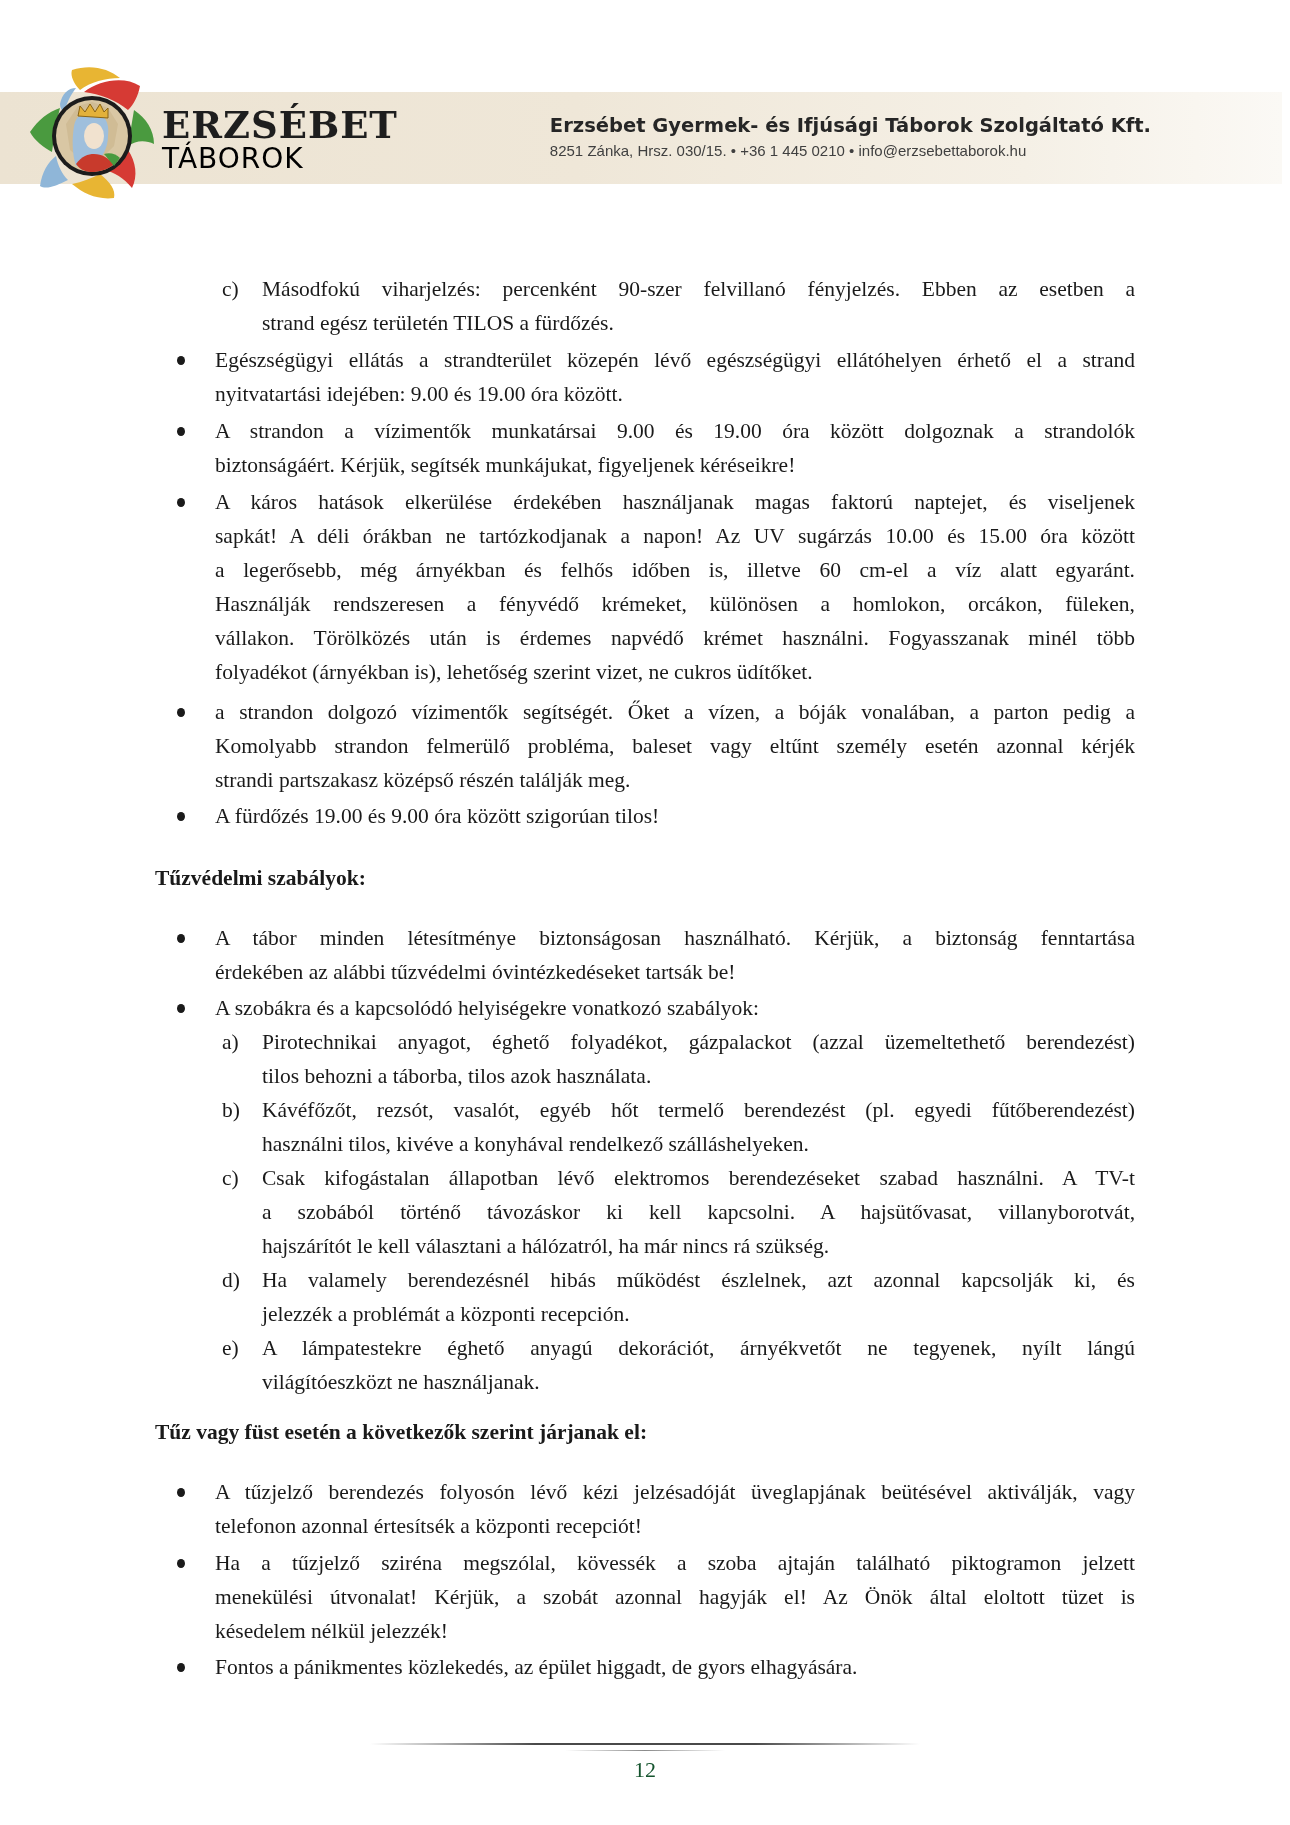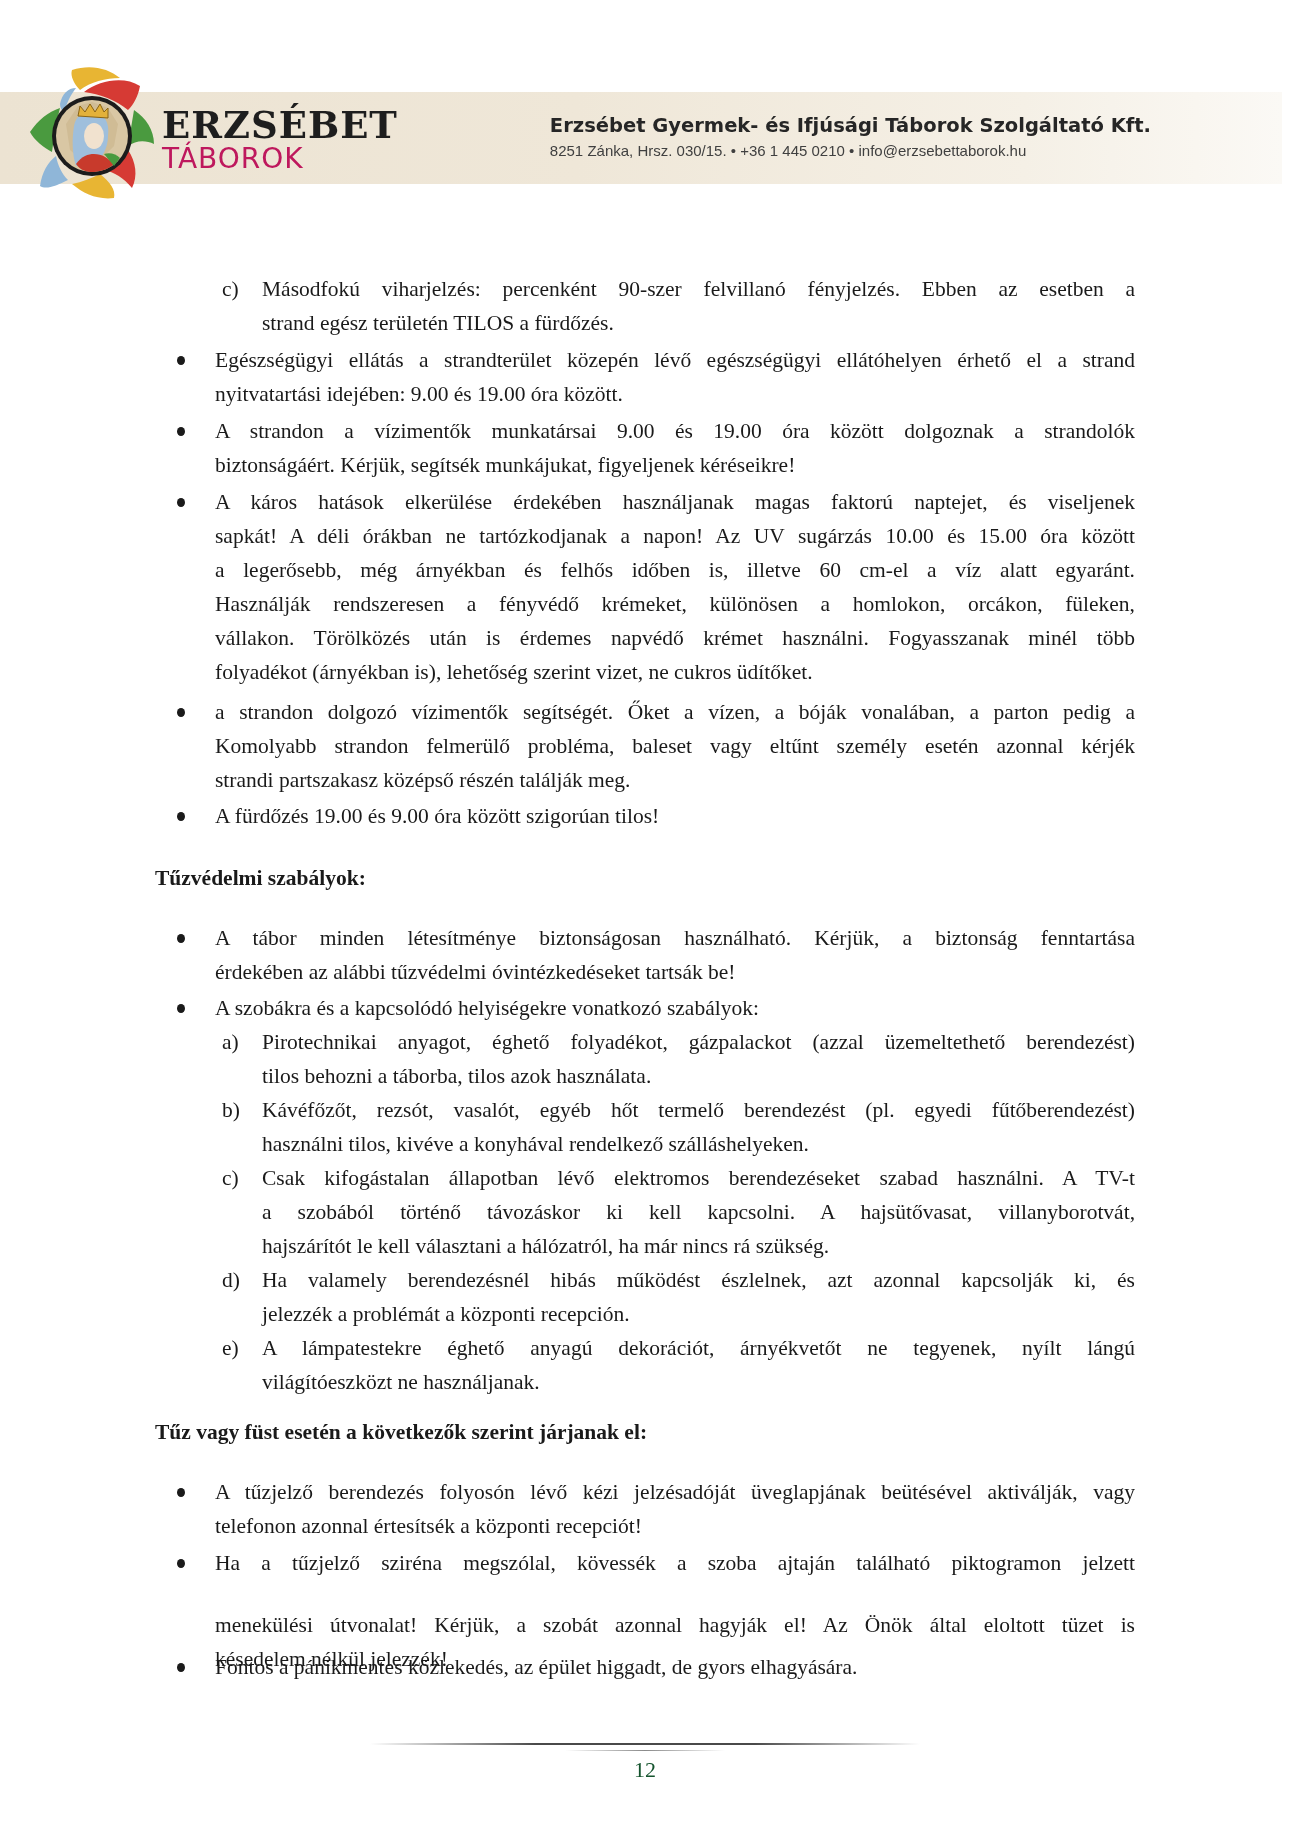--- a/index.html
+++ b/index.html
@@ -16,21 +16,21 @@
   }
   .brand {
     position: absolute; left: 162px; top: 106px;
     font-family: "DejaVu Sans", "Liberation Sans", sans-serif;
   }
   .brand-main {
     font-size: 37px; font-weight: bold; letter-spacing: 1px; color: #1e1e1e; line-height: 38px;
     font-family: "DejaVu Serif", serif;
   }
   .brand-sub {
-    font-size: 28px; color: #be185d; letter-spacing: 1px; line-height: 30px;
+    font-size: 28px; color: #000000; letter-spacing: 1px; line-height: 30px;
     font-family: "DejaVu Sans", sans-serif;
   }
   .company {
     position: absolute; right: 139px; top: 114px; text-align: left;
     font-family: "DejaVu Sans", sans-serif; color: #262626;
   }
   .company-name { font-size: 19.5px; font-weight: bold; line-height: 24px; }
   .company-contact { font-size: 15px; color: #404040; line-height: 22px; margin-top: 2px; font-family: "Liberation Sans", sans-serif; }
 
   
@@ -187,21 +187,21 @@
 
   <div class="bullet" style="left:177px; top:1488px;"></div>
   <div class="line-block" style="left:215px; top:1475px; width:920px;">
     <div style="text-align-last:justify;">A tűzjelző berendezés folyosón lévő kézi jelzésadóját üveglapjának beütésével aktiválják, vagy</div>
     <div>telefonon azonnal értesítsék a központi recepciót!</div>
   </div>
 
   <div class="bullet" style="left:177px; top:1559px;"></div>
   <div class="line-block" style="left:215px; top:1546px; width:920px;">
     <div style="text-align-last:justify;">Ha a tűzjelző sziréna megszólal, kövessék a szoba ajtaján található piktogramon jelzett</div>
-    <div style="text-align-last:justify;margin-top:28px;">menekülési útvonalat! Kérjük, a szobát azonnal hagyják el! Az Önök által eloltott tüzet is</div>
+    <div style="text-align-last:justify;">menekülési útvonalat! Kérjük, a szobát azonnal hagyják el! Az Önök által eloltott tüzet is</div>
     <div>késedelem nélkül jelezzék!</div>
   </div>
 
   <div class="bullet" style="left:177px; top:1663px;"></div>
   <div class="line-block" style="left:215px; top:1650px; width:920px;">
     <div>Fontos a pánikmentes közlekedés, az épület higgadt, de gyors elhagyására.</div>
   </div>
 </div>
 
 <div class="footer-rule"></div>

